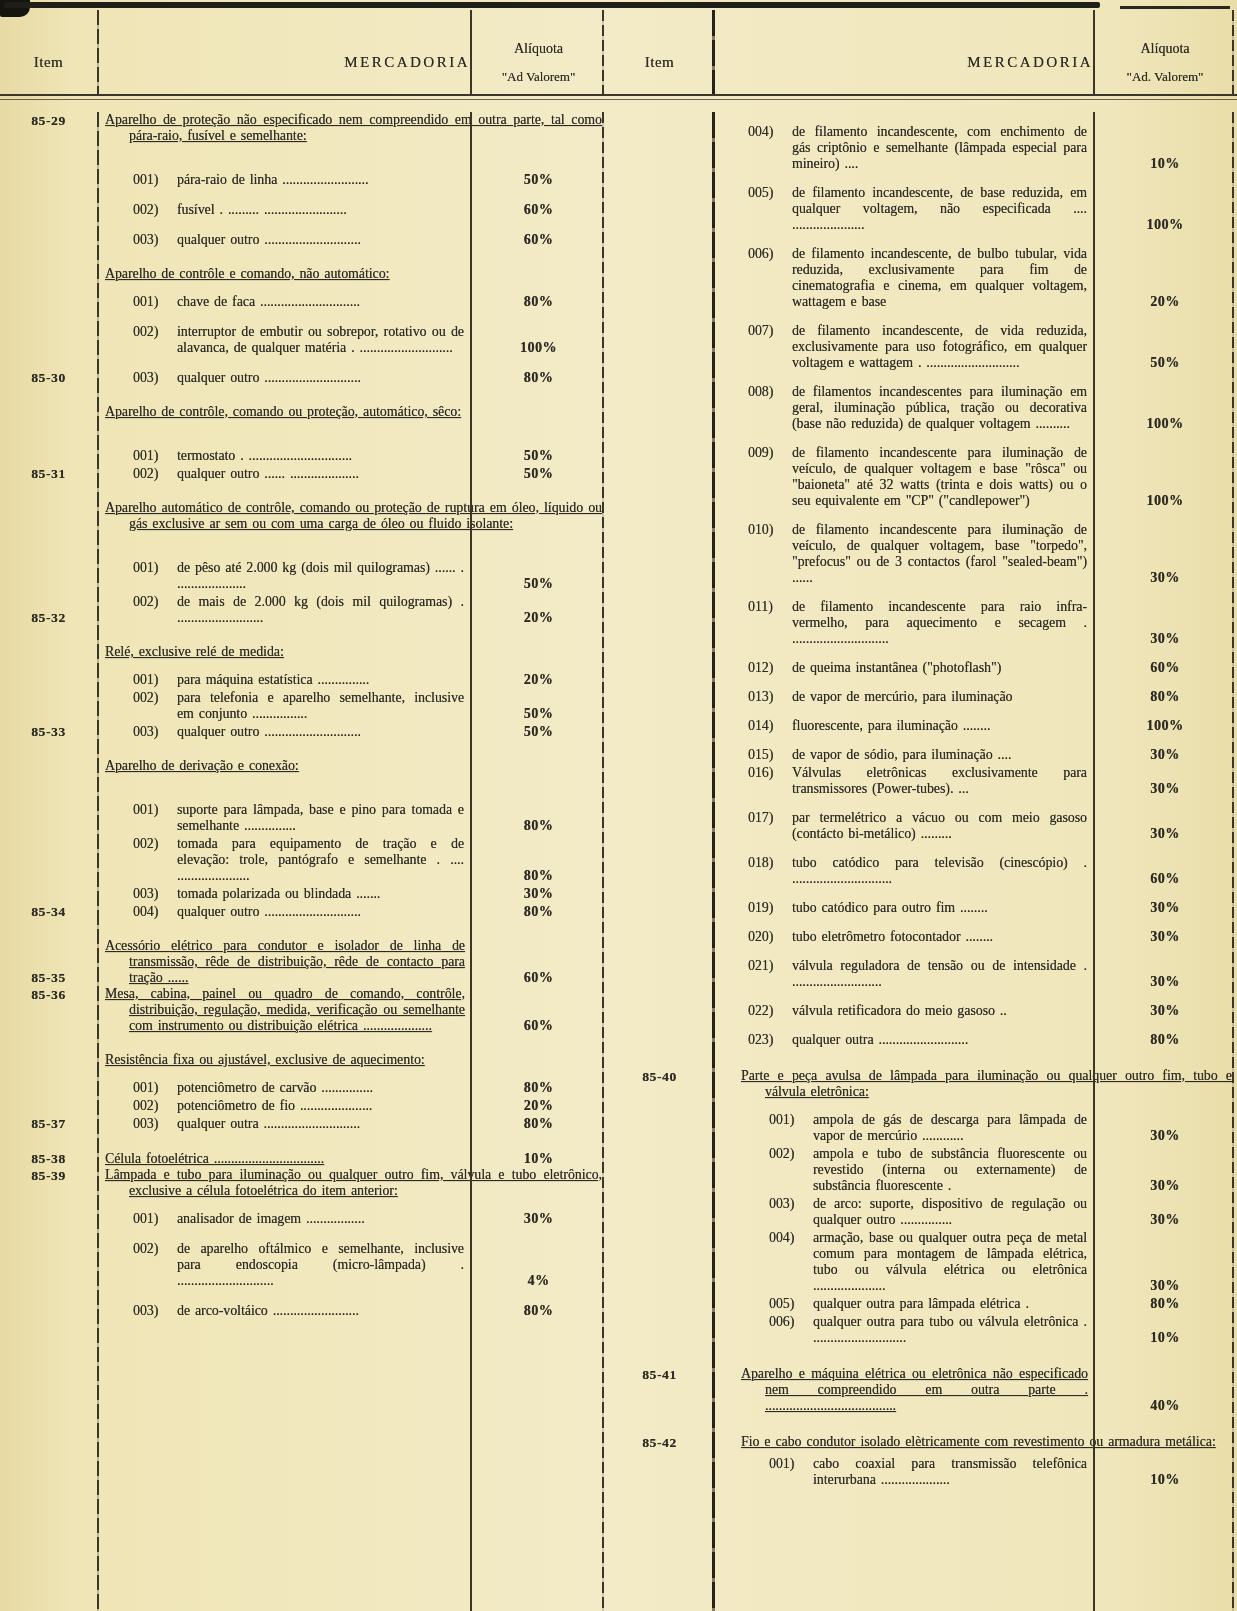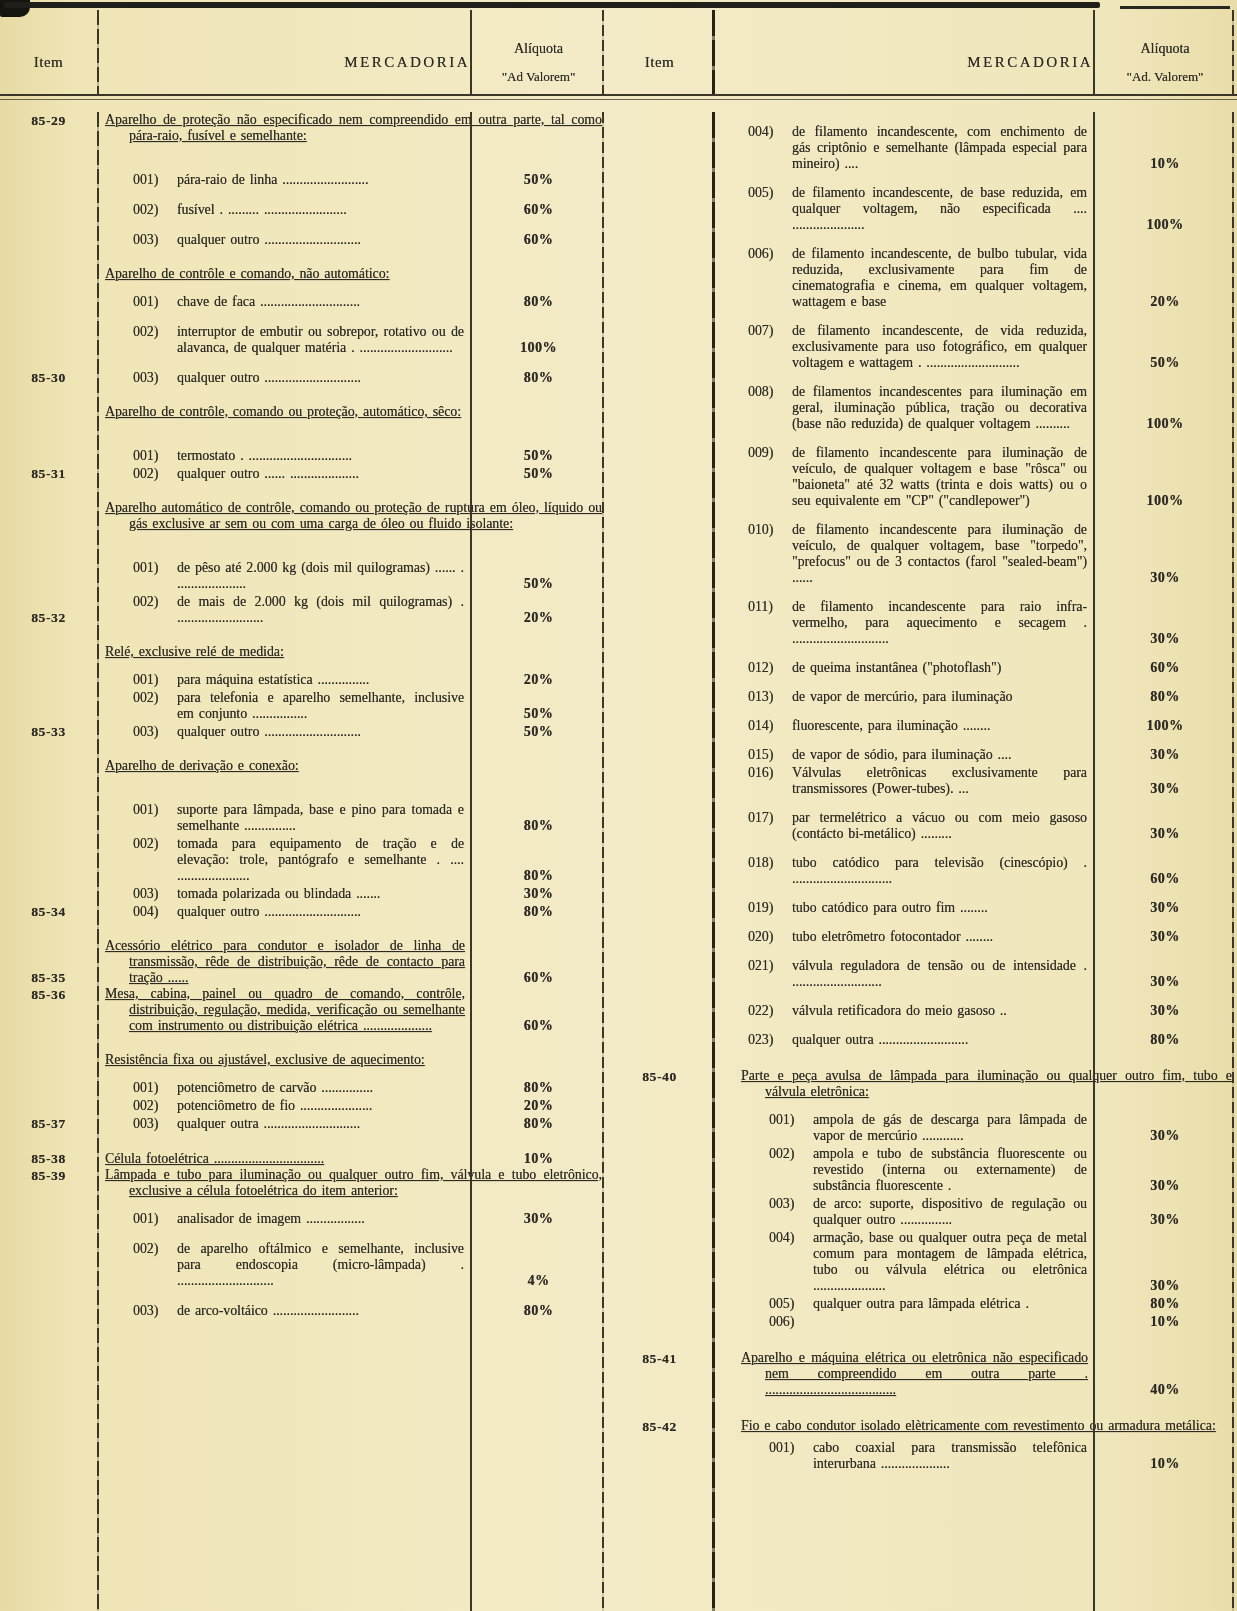--- a/index.html
+++ b/index.html
@@ -553,20 +553,21 @@
                   <div class="subrow g-sm">
                     <div class="sub">
                       <span class="num">005)</span>
                       <span class="stxt">qualquer outra para lâmpada elétrica .</span>
                     </div>
                     <div class="rate">80%</div>
                   </div>
                   <div class="subrow g-sm">
                     <div class="sub">
                       <span class="num">006)</span>
+                      <span class="stxt">qualquer outra para tubo ou válvula eletrônica . ...........................</span>
                     </div>
                     <div class="rate">10%</div>
                   </div>
                 </div>
               </div>
             </div>
             <div class="sec gap-lg">
               <div class="cell item">85-41</div>
               <div class="cell body">
                 <div class="descrow">

